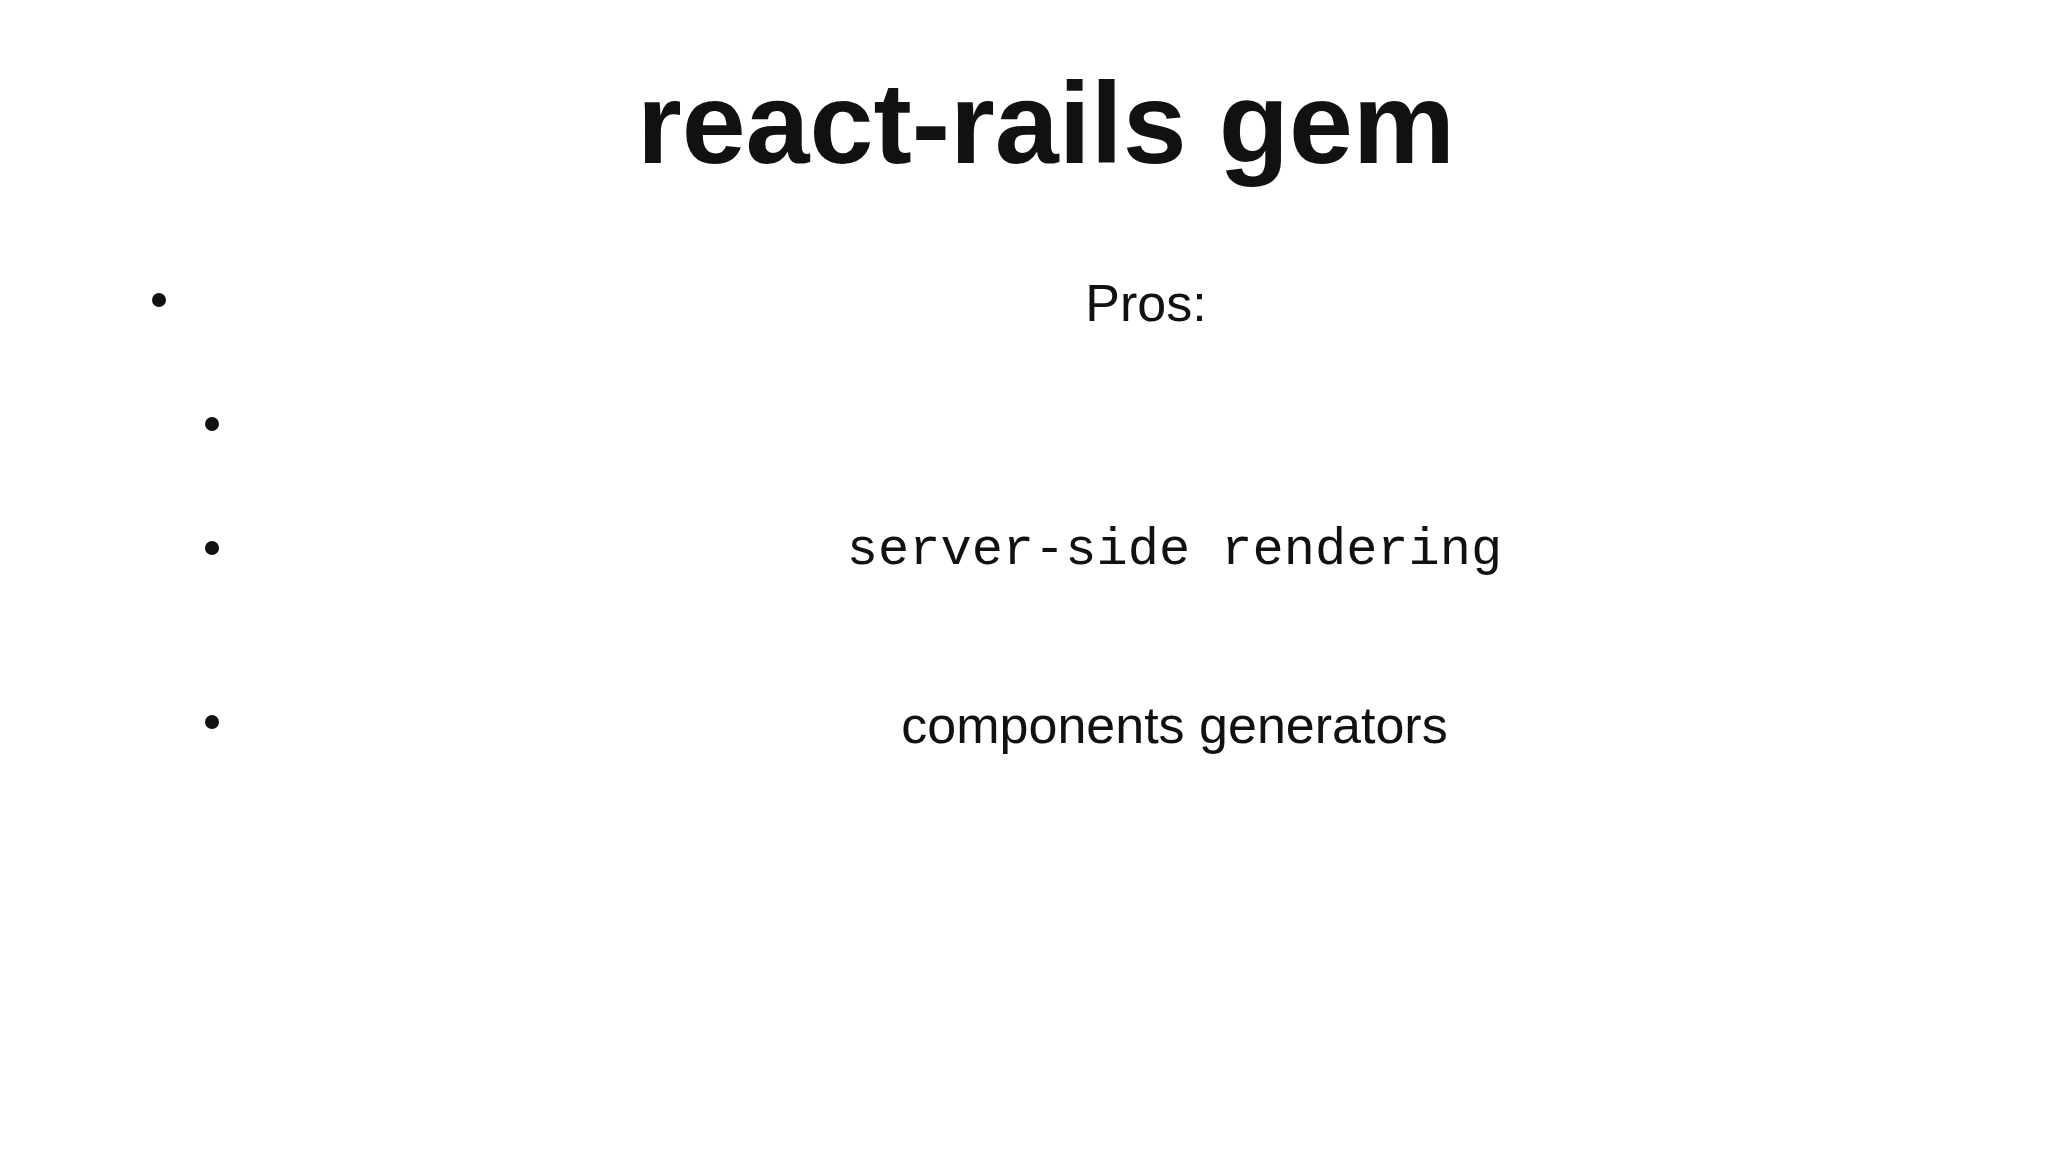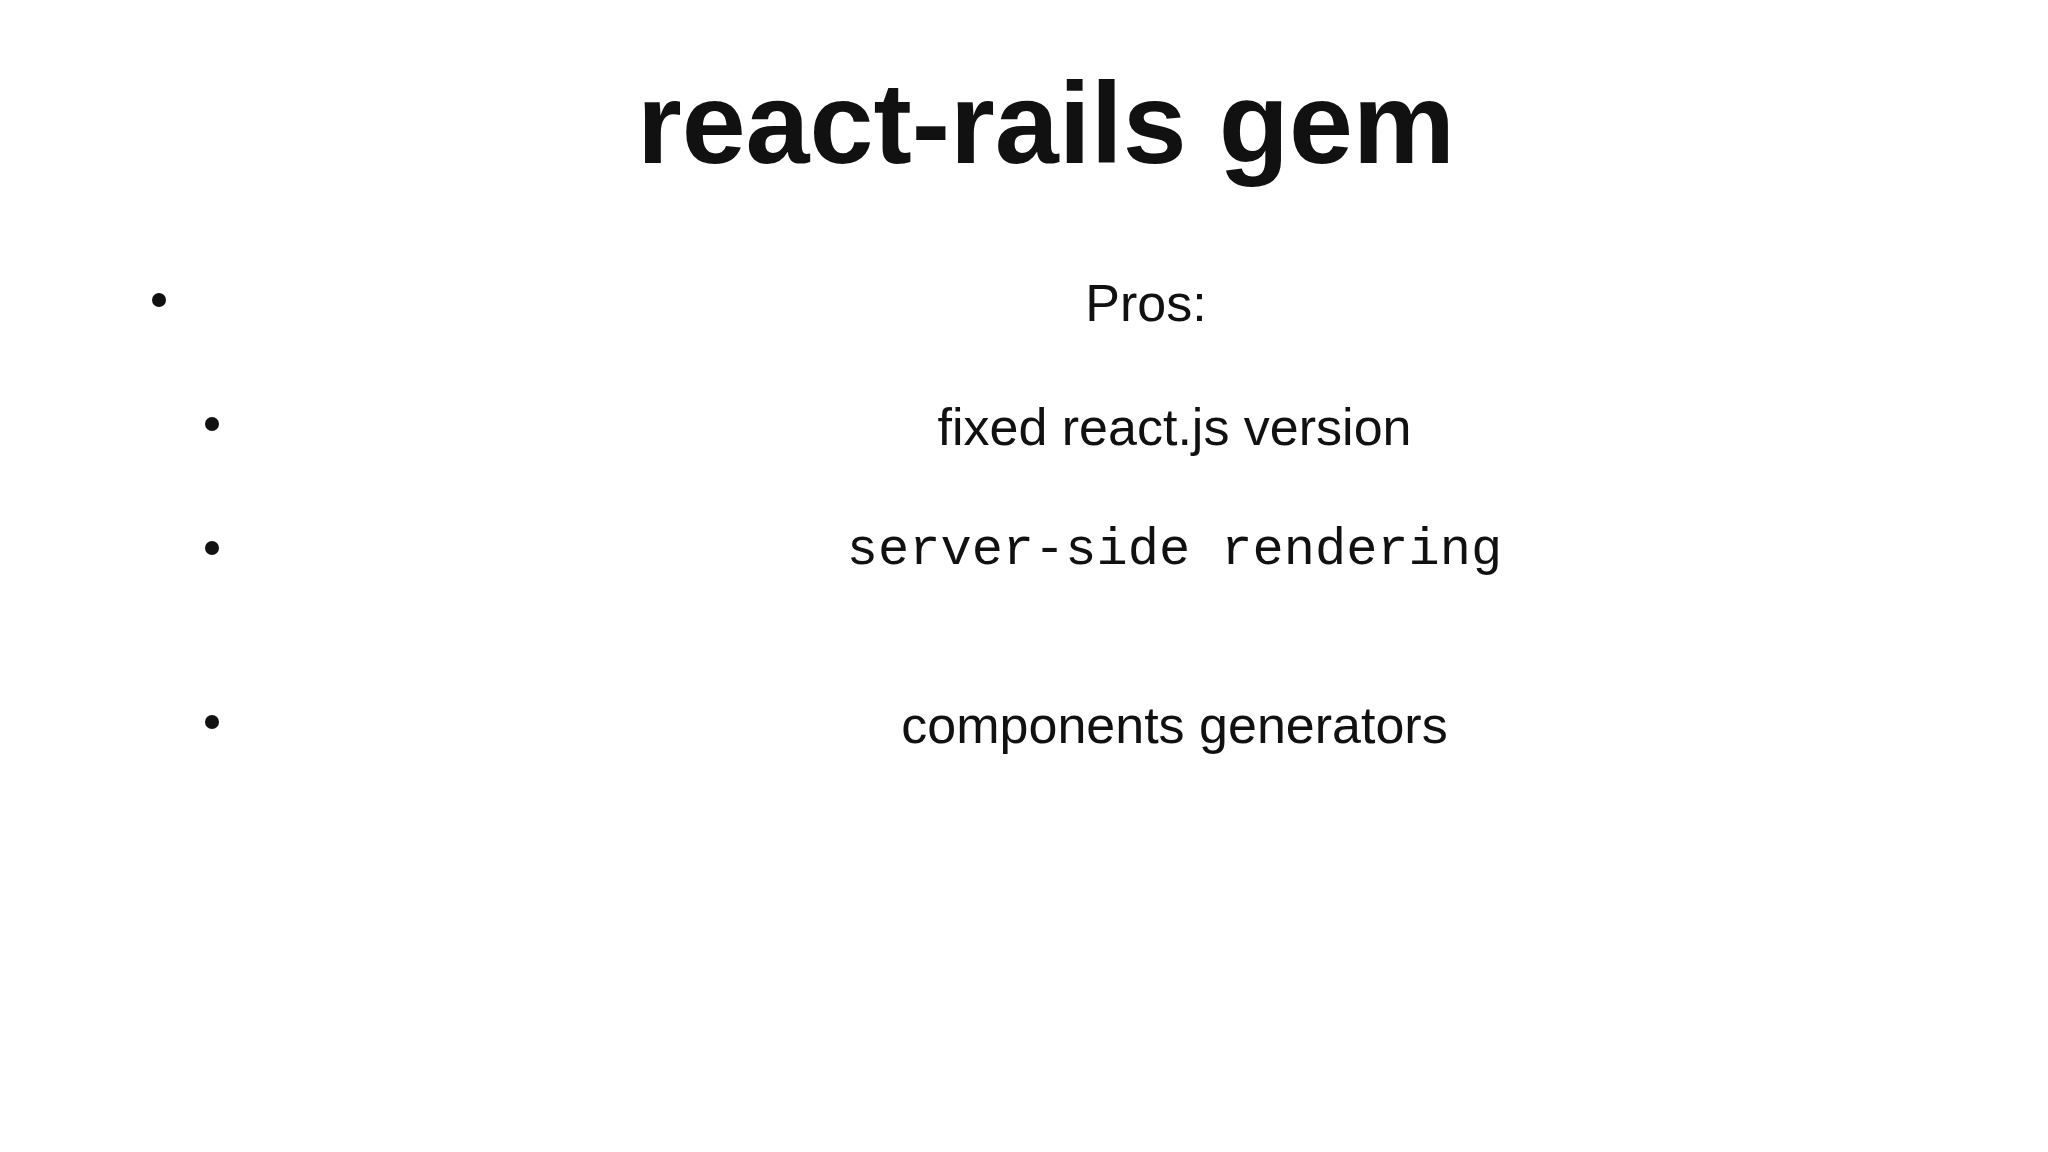--- a/index.html
+++ b/index.html
@@ -71,21 +71,20 @@
 
   <div class="bullet-list">
 
     <div class="bullet-row level-1 row-0">
       <span class="dot"></span>
       <span class="text">Pros:</span>
     </div>
 
     <div class="bullet-row level-2 row-1">
       <span class="dot"></span>
-      <span class="text">fixed react.js version</span>
     </div>
 
     <div class="bullet-row level-2 row-2">
       <span class="dot"></span>
       <span class="text">server-side rendering</span>
     </div>
 
     <div class="bullet-row level-2 row-3">
       <span class="dot"></span>
       <span class="text">components generators</span>

